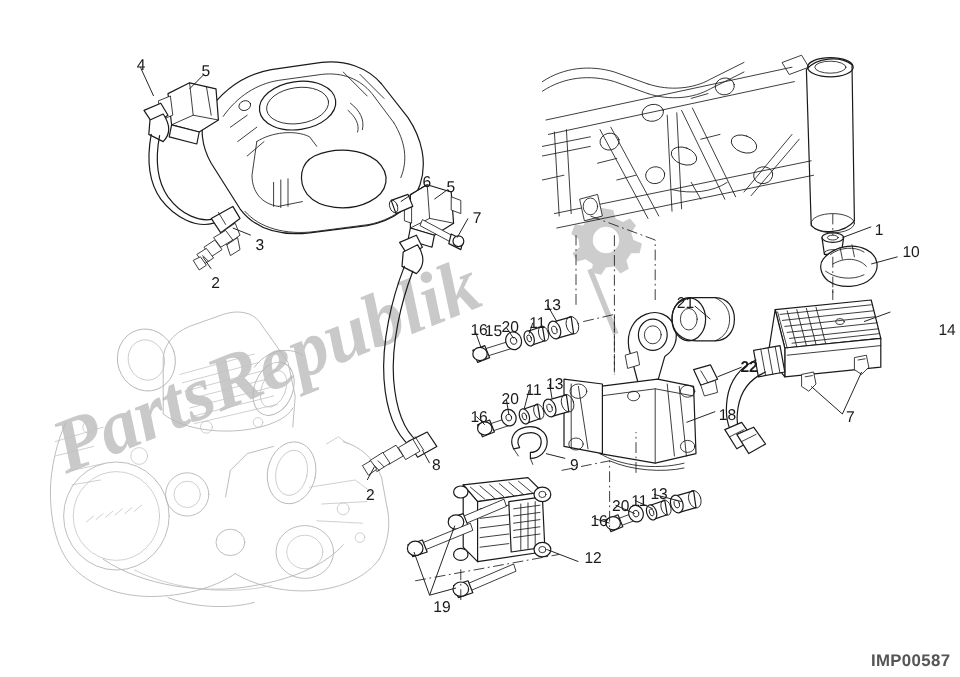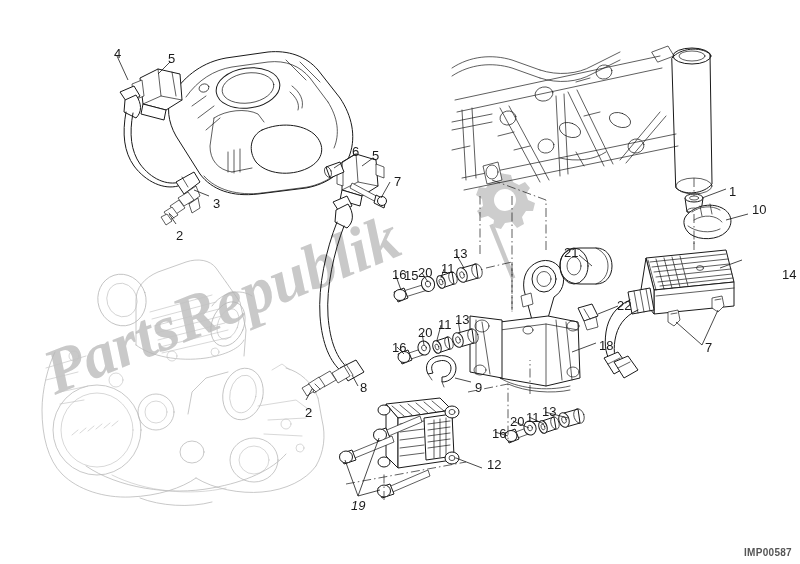--- a/index.html
+++ b/index.html
@@ -12,21 +12,21 @@
     font-size:13px;
     color:#1a1a1a;
     line-height:1;
     white-space:nowrap;
     user-select:none;
   }
   #diagram-id{
     position:absolute;
     right:8px;
     bottom:6px;
-    font-size:10px;
+    font-size:14px;
     font-weight:bold;
     color:#555;
     letter-spacing:0.3px;
     padding-left:24px;
   }
   .wm-text{
     fill:#c9c9c9;
     font-family:"Liberation Serif",serif;
     font-weight:bold;
     font-style:italic;
@@ -584,32 +584,32 @@
       <div class="callout" style="left: 394px; top: 175px;">7</div>
       <div class="callout" style="left: 729px; top: 185px;">1</div>
       <div class="callout" style="left: 752px; top: 203px;">10</div>
       <div class="callout" style="left: 782px; top: 256px; margin-top: 12px;">14</div>
       <div class="callout" style="left: 564px; top: 246px;">21</div>
       <div class="callout" style="left: 453px; top: 247px;">13</div>
       <div class="callout" style="left: 441px; top: 262px;">11</div>
       <div class="callout" style="left: 418px; top: 266px;">20</div>
       <div class="callout" style="left: 404px; top: 269px;">15</div>
       <div class="callout" style="left: 392px; top: 268px;">16</div>
-      <div class="callout" style="left: 617px; top: 299px;">22</div>
+      <div class="callout" style="left: 617px; top: 299px; font-weight: bold;">22</div>
       <div class="callout" style="left: 455px; top: 313px;">13</div>
       <div class="callout" style="left: 438px; top: 318px;">11</div>
       <div class="callout" style="left: 418px; top: 326px;">20</div>
       <div class="callout" style="left: 392px; top: 341px;">16</div>
       <div class="callout" style="left: 599px; top: 339px; text-align: right;">18</div>
       <div class="callout" style="left: 705px; top: 341px;">7</div>
       <div class="callout" style="left: 475px; top: 381px;">9</div>
       <div class="callout" style="left: 360px; top: 381px;">8</div>
       <div class="callout" style="left: 305px; top: 406px;">2</div>
       <div class="callout" style="left: 542px; top: 405px;">13</div>
       <div class="callout" style="left: 526px; top: 411px;">11</div>
       <div class="callout" style="left: 510px; top: 415px;">20</div>
       <div class="callout" style="left: 492px; top: 427px;">16</div>
       <div class="callout" style="left: 487px; top: 458px;">12</div>
-      <div class="callout" style="left: 351px; top: 499px; font-style: italic;">19</div>
+      <div class="callout" style="left: 361px; top: 499px;">19</div>
     </div>
 
   <div id="diagram-id">IMP00587</div>
 </div>
 
 </body></html>

